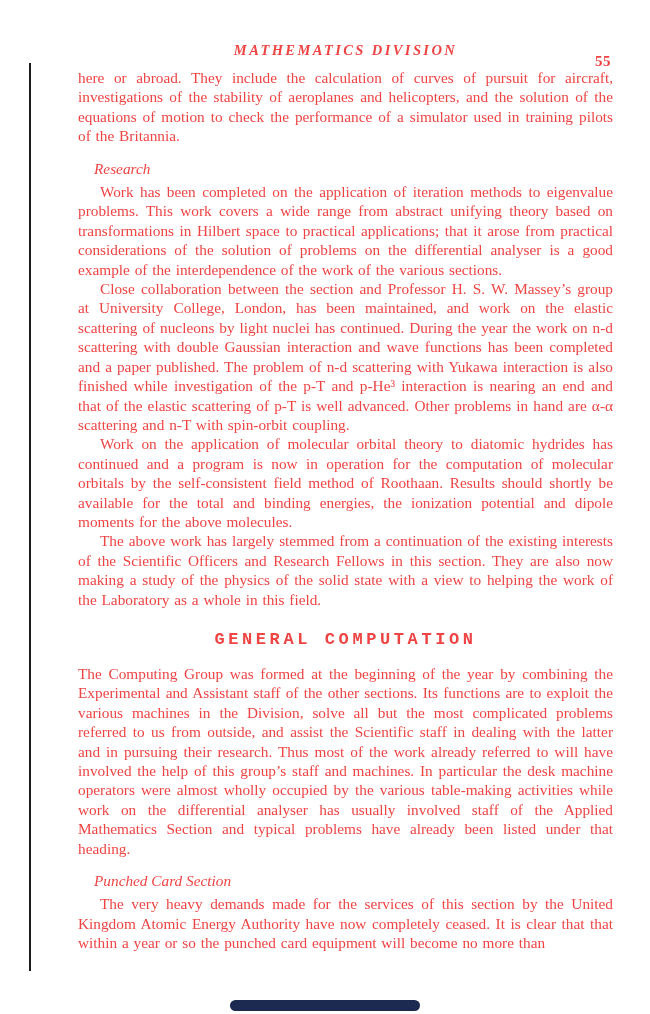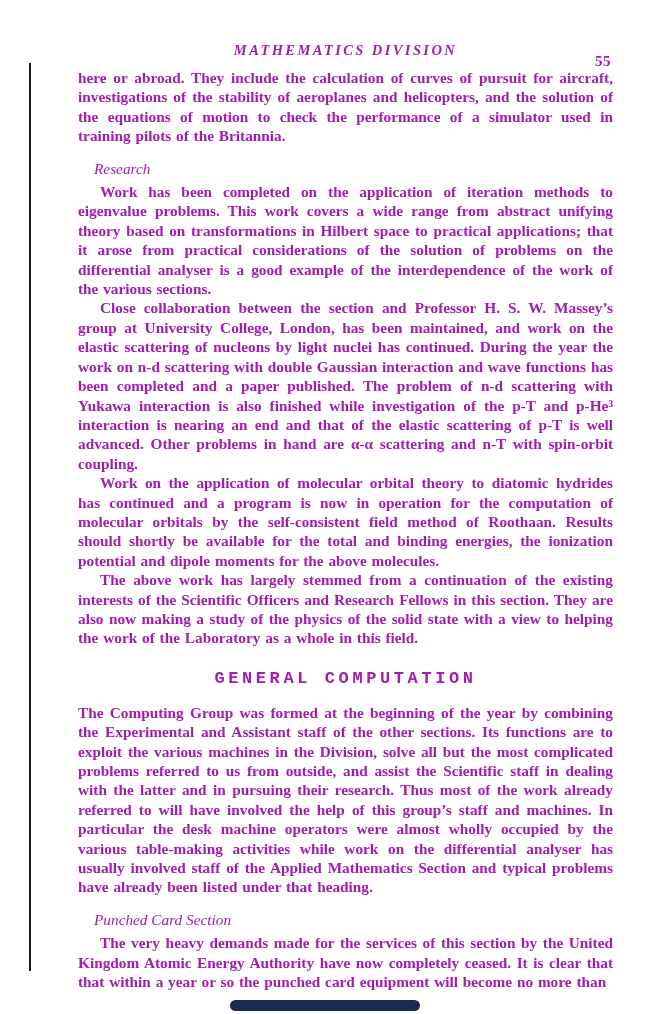--- a/index.html
+++ b/index.html
@@ -6,21 +6,21 @@
     margin: 0;
     padding: 0;
     background: #ffffff;
   }
   .page {
     position: relative;
     width: 650px;
     height: 1014px;
     background: #ffffff;
     font-family: "Liberation Serif", serif;
-    color: #a21caf;
+    color: #ef4444;
     overflow: hidden;
   }
   
   .edge-line {
     position: absolute;
     left: 29px;
     top: 63px;
     width: 2px;
     height: 908px;
     background: #1b1b1b;
@@ -52,21 +52,20 @@
     left: 78px;
     top: 68px;
     width: 535px;
   }
   .para {
     margin: 0;
     font-size: 15.3px;
     line-height: 19.4px;
     text-align: justify;
     word-spacing: 1px;
-    font-weight: bold;
   }
   .indent {
     text-indent: 22px;
   }
   .sub-ital {
     margin: 13px 0 4px 16px;
     font-size: 15.3px;
     line-height: 19.4px;
     font-style: italic;
     font-weight: normal;

